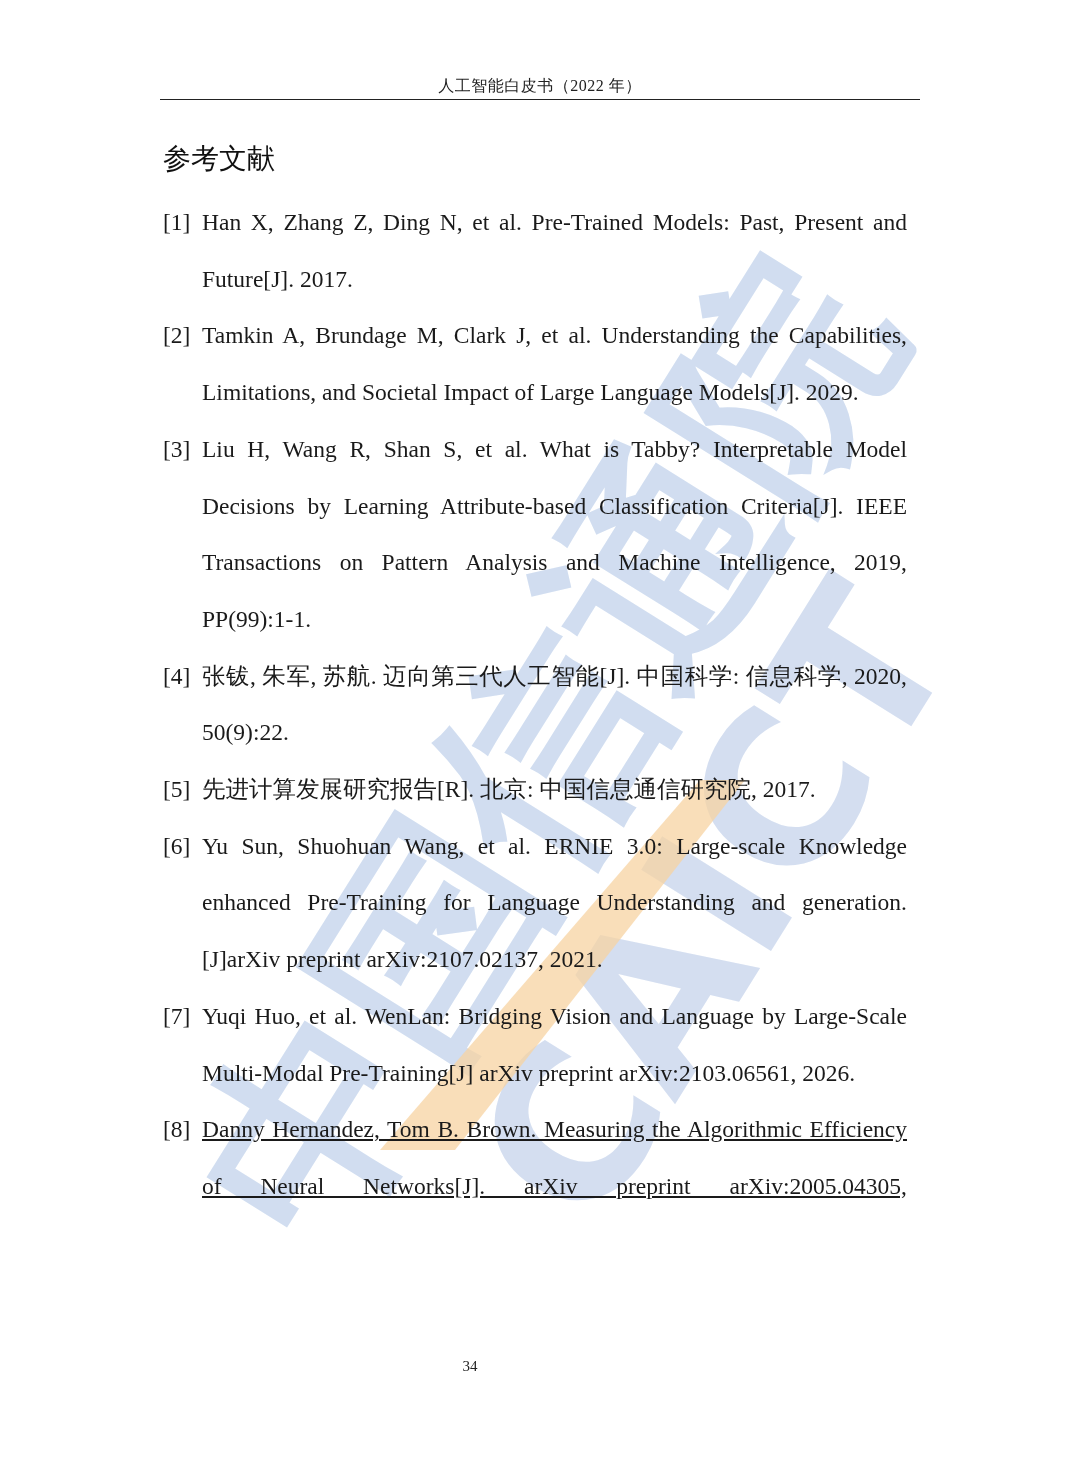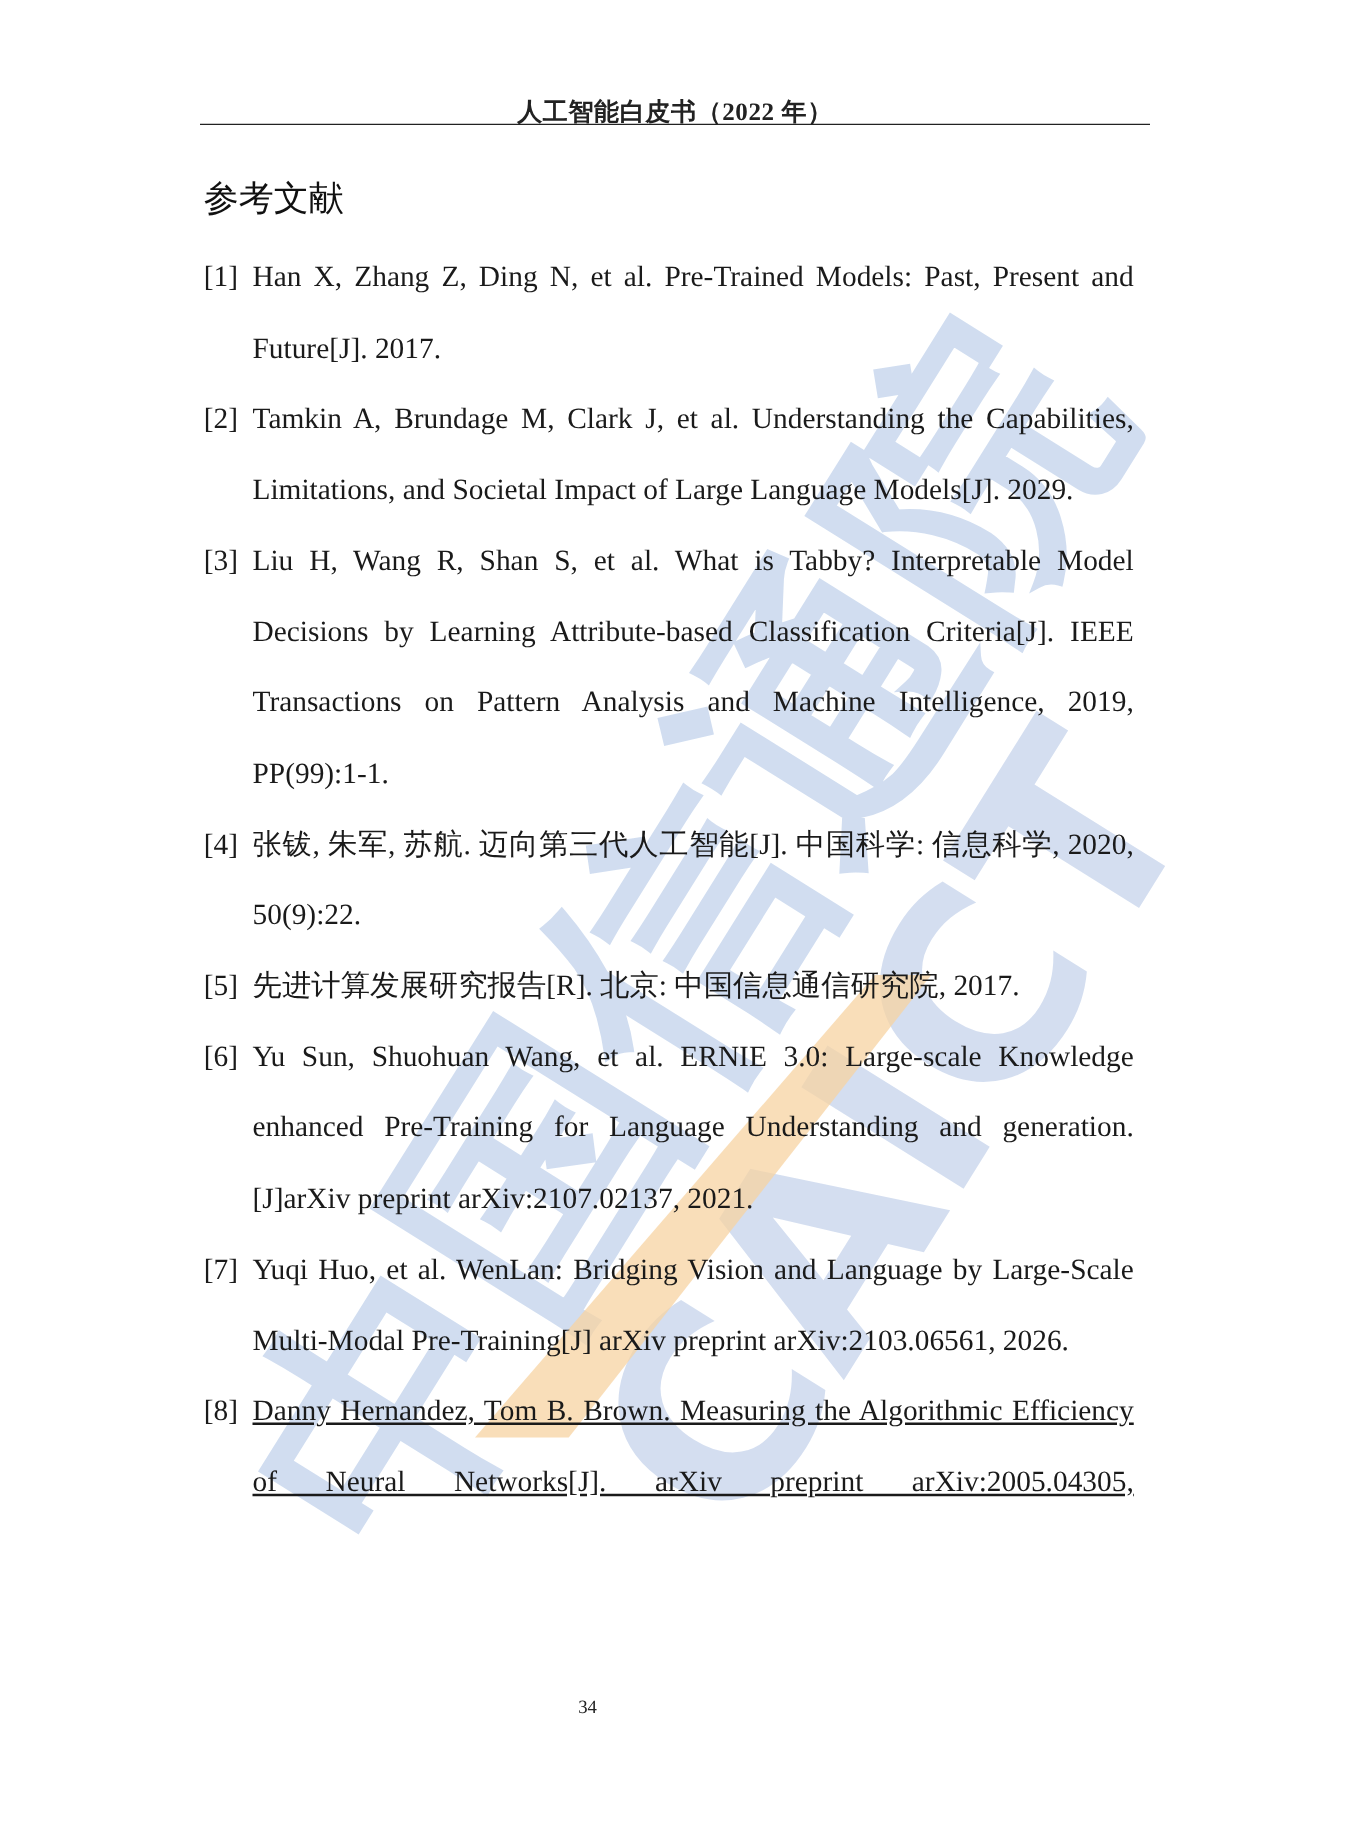--- a/index.html
+++ b/index.html
@@ -1,19 +1,19 @@
 <!DOCTYPE html>
 <html><head>
 <meta charset="utf-8">
 <style>
   html, body { margin:0; padding:0; background:#ffffff; }
   body { width:1080px; height:1466px; position:relative; overflow:hidden;
          font-family:"Liberation Serif","DejaVu Serif",serif; color:#1a1a1a; }
   .header-title { position:absolute; top:76px; left:0; width:1080px; text-align:center;
-                  font-size:20px; color:#222; letter-spacing:0.5px;font-weight:bold; }
+                  font-size:16px; color:#222; letter-spacing:0.5px; }
   .header-rule { position:absolute; top:99px; left:160px; width:760px; height:0;
                  border-top:1.6px solid #222; }
   .section-title { position:absolute; top:140px; left:163px; font-size:28px;
                    font-family:Liberation Sans, sans-serif; color:#111; }
   .refs { position:absolute; top:194px; left:163px; width:744px; }
   .ref { position:relative; padding-left:39px; font-size:23.5px; line-height:56.7px;
          text-align:justify; text-align-last:left; }
   .ref .num { position:absolute; left:0; top:0; }
   .ref .text { display:block; }
   .ref.justify-all .text { text-align-last:justify;text-decoration:underline; }

